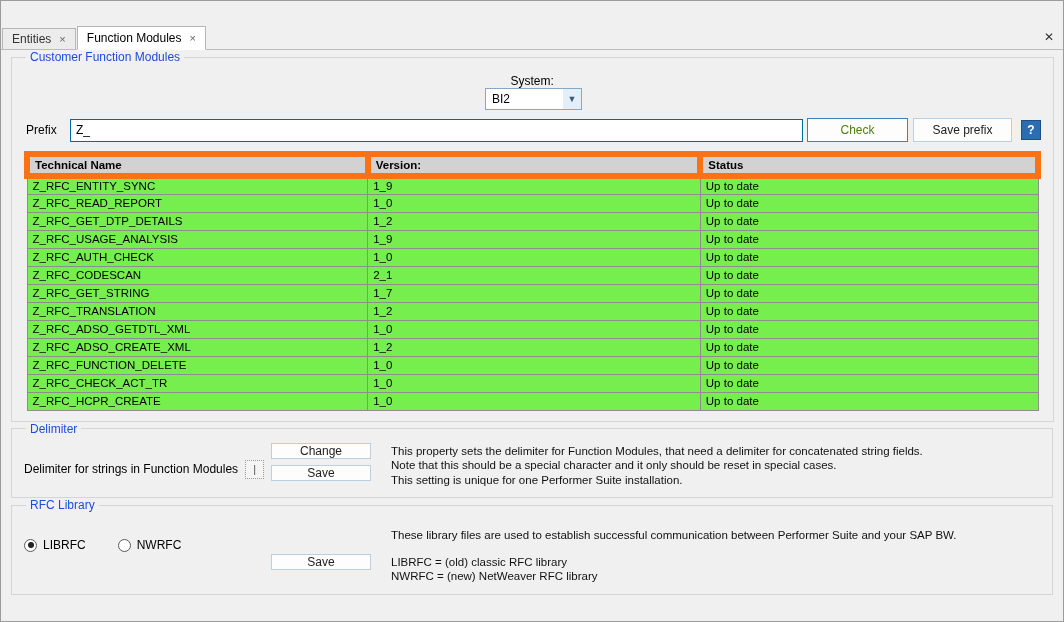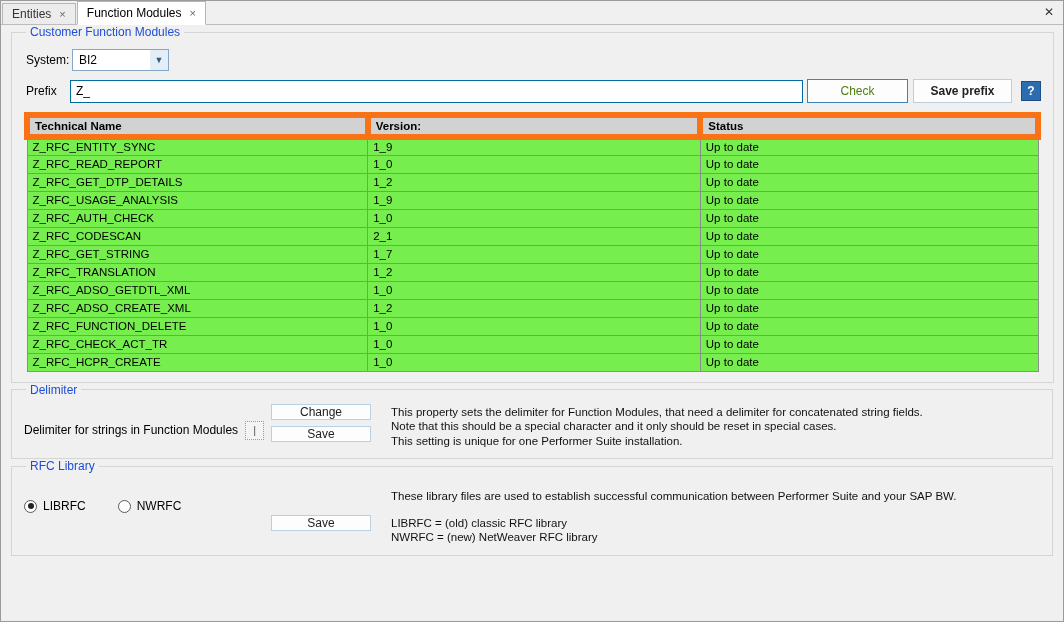--- a/index.html
+++ b/index.html
@@ -17,20 +17,21 @@
     overflow: hidden;
   }
   
   .tabbar {
     height: 24px;
     display: flex;
     align-items: flex-end;
     background: #f0f0f0;
     border-bottom: 1px solid #bcbcbc;
     position: relative;
+    margin-top: 25px;
   }
   .tab {
     height: 21px;
     display: inline-flex;
     align-items: center;
     gap: 8px;
     padding: 0 9px;
     border: 1px solid #b6b6b6;
     border-bottom: none;
     background: #ececec;
@@ -64,21 +65,21 @@
     font-size: 12px;
     color: #1d4ed8;
     padding: 0 4px;
     margin-left: 2px;
   }
   .group-cfm { margin-top: 13px; }
   .group-delim { margin-top: 9px; }
   .group-rfc { margin-top: 8px; }
   
   .form-row { display: flex; align-items: center; }
-  .row-system { margin: 6px 0 8px 2px; }
+  .row-system { margin: 6px 0 8px 2px; flex-direction: column; }
   .row-system .lbl { width: 46px; }
   .combobox {
     width: 97px; height: 22px;
     background: #ffffff;
     border: 1px solid #86a7c7;
     display: flex; align-items: center;
     justify-content: space-between;
     padding-left: 6px;
     cursor: default;
   }
@@ -101,21 +102,21 @@
   .btn {
     height: 24px;
     background: #fdfdfd;
     border: 1px solid #b9cfe2;
     font-family: "Liberation Sans", sans-serif;
     font-size: 12px;
     color: #222;
     cursor: default;
   }
   .btn-check { width: 101px; margin-left: 4px; border: 1px solid #3f83bb; color: #4d7c0f; }
-  .btn-saveprefix { width: 99px; margin-left: 5px; font-weight: bold; }
+  .btn-saveprefix { width: 99px; margin-left: 5px; }
   .help-btn {
     width: 20px; height: 20px;
     margin-left: 9px;
     background: #2c6cb0;
     border: 1px solid #1d4f86;
     color: #fff;
     font-weight: bold;
     font-size: 12px;
     display: inline-flex;
     align-items: center; justify-content: center;

